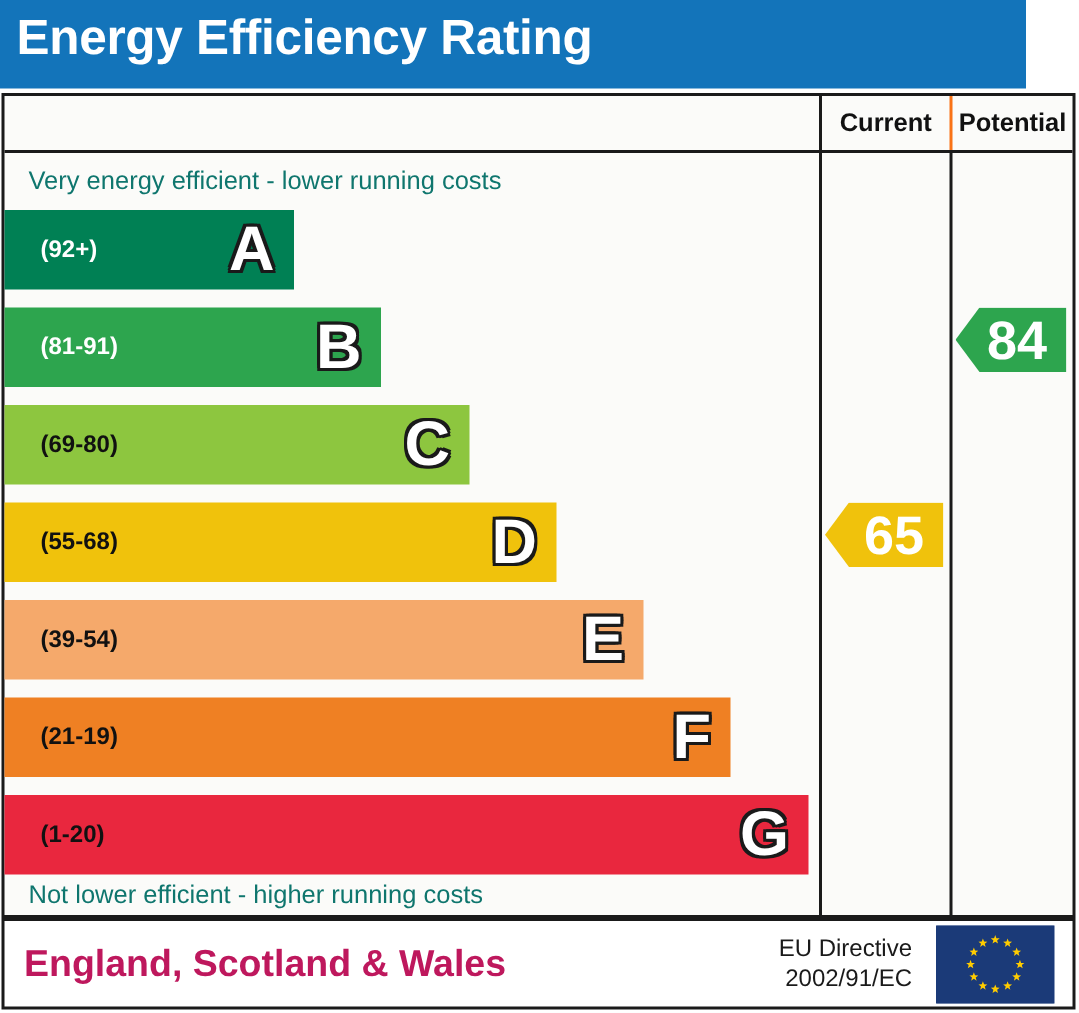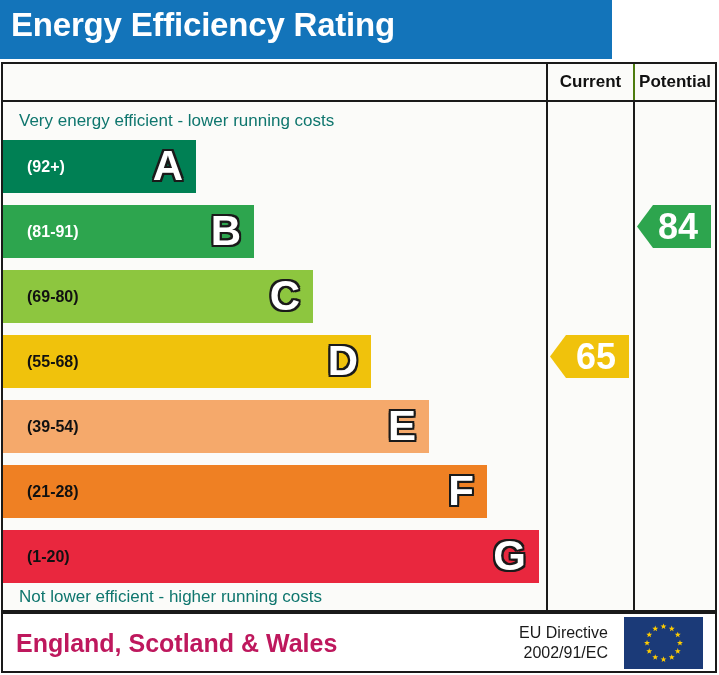--- a/index.html
+++ b/index.html
@@ -18,21 +18,21 @@
     height: 675px;
     background: #ffffff;
     overflow: hidden;
   }
 
   
   .titlebar {
     position: absolute;
     left: 0;
     top: 0;
-    width: 612px;
+    width: 684px;
     height: 59px;
     background: #1374BA;
   }
   .titlebar .title-text {
     position: absolute;
     left: 11px;
     top: 6px;
     font-size: 33px;
     font-weight: bold;
     color: #ffffff;
@@ -68,21 +68,21 @@
     height: 100%;
     display: flex;
     align-items: center;
     justify-content: center;
     font-size: 17px;
     font-weight: bold;
     color: #111111;
     box-sizing: border-box;
   }
   .col-head.current  { left: 543px; width: 87px; border-left: 2px solid #1a1a1a; }
-  .col-head.potential{ left: 630px; width: 82px; border-left: 2px solid #4d7c0f; }
+  .col-head.potential{ left: 630px; width: 82px; border-left: 2px solid #f97316; }
 
   
   .vsep {
     position: absolute;
     top: 38px;
     bottom: 0;
     width: 0;
     border-left: 2px solid #1a1a1a;
   }
   .vsep.v1 { left: 543px; }
@@ -238,21 +238,21 @@
         </div>
         <div class="band" style="width: 368px; top: 271px; background: rgb(240, 194, 12);">
           <span class="range" style="color: rgb(17, 17, 17);">(55-68)</span>
           <span class="letter">D</span>
         </div>
         <div class="band" style="width: 426px; top: 336px; background: rgb(245, 169, 107);">
           <span class="range" style="color: rgb(17, 17, 17);">(39-54)</span>
           <span class="letter">E</span>
         </div>
         <div class="band" style="width: 484px; top: 401px; background: rgb(239, 128, 35);">
-          <span class="range" style="color: rgb(17, 17, 17);">(21-28)</span>
+          <span class="range" style="color: rgb(17, 17, 17);">(21-19)</span>
           <span class="letter">F</span>
         </div>
         <div class="band" style="width: 536px; top: 466px; background: rgb(233, 39, 62);">
           <span class="range" style="color: rgb(17, 17, 17);">(1-20)</span>
           <span class="letter">G</span>
         </div>
       </div>
 
     <div class="marker" id="marker-current" style="background: rgb(240, 194, 12); top: 271px; left: 547px; width: 79px;">
       <span class="val">65</span>

